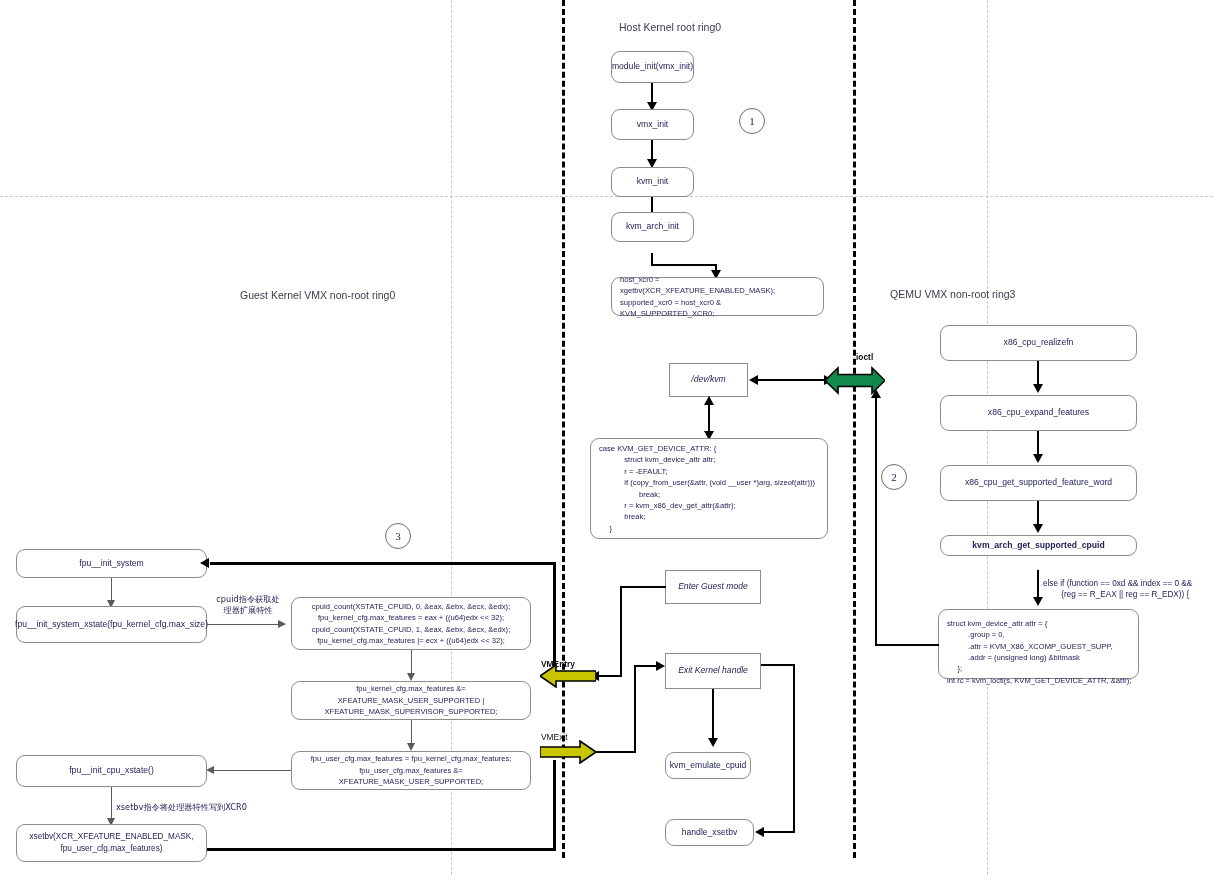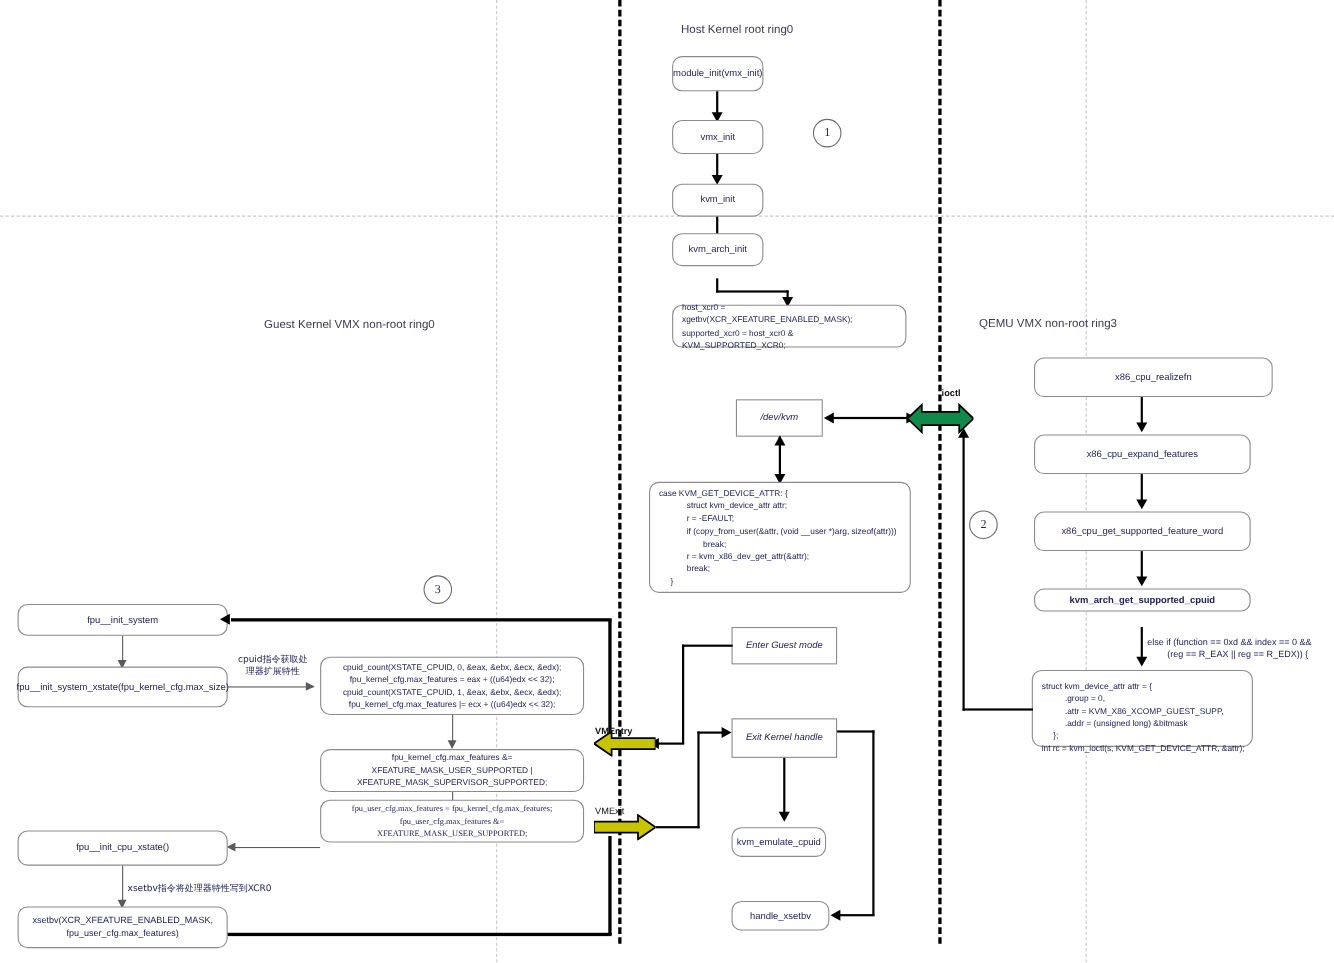--- a/index.html
+++ b/index.html
@@ -129,21 +129,21 @@
   <div class="ln" style="left:761px;top:664px;width:34px;height:2px;"></div>
   <div class="ln" style="left:793px;top:664px;width:2px;height:168px;"></div>
   <div class="ln" style="left:761px;top:831px;width:34px;height:2px;"></div>
   <div class="arrow left" style="left:755px;top:827px;"></div>
 
   <div class="ln" style="left:596px;top:751px;width:40px;height:2px;"></div>
   <div class="ln" style="left:634px;top:665px;width:2px;height:88px;"></div>
   <div class="ln" style="left:634px;top:665px;width:26px;height:2px;"></div>
   <div class="arrow right" style="left:656px;top:661px;"></div>
 
-  <div class="node round" style="left:940px;top:325px;width:217px;height:36px;">x86_cpu_realizefn</div>
+  <div class="node round" style="left:940px;top:325px;width:197px;height:36px;">x86_cpu_realizefn</div>
   <div class="ln" style="left:1037px;top:361px;width:2px;height:26px;"></div>
   <div class="arrow down" style="left:1033px;top:384px;"></div>
 
   <div class="node round" style="left:940px;top:395px;width:197px;height:36px;">x86_cpu_expand_features</div>
   <div class="ln" style="left:1037px;top:431px;width:2px;height:26px;"></div>
   <div class="arrow down" style="left:1033px;top:454px;"></div>
 
   <div class="node round" style="left:940px;top:465px;width:197px;height:36px;">x86_cpu_get_supported_feature_word</div>
   <div class="ln" style="left:1037px;top:501px;width:2px;height:26px;"></div>
   <div class="arrow down" style="left:1033px;top:524px;"></div>
@@ -197,21 +197,21 @@
     <div style="width:100%;text-align:center;">
       <div>fpu_kernel_cfg.max_features &amp;=</div>
       <div>XFEATURE_MASK_USER_SUPPORTED |</div>
       <div>   XFEATURE_MASK_SUPERVISOR_SUPPORTED;</div>
     </div>
   </div>
 
   <div class="ln thin" style="left:411px;top:720px;width:1px;height:28px;"></div>
   <div class="arrow down thin" style="left:407px;top:743px;"></div>
 
-  <div class="node round code" style="left:291px;top:727px;width:240px;height:39px;text-align:center;font-family:Liberation Serif, serif;">
+  <div class="node round code" style="left:291px;top:751px;width:240px;height:39px;text-align:center;">
     <div style="width:100%;text-align:center;">
       <div>fpu_user_cfg.max_features = fpu_kernel_cfg.max_features;</div>
       <div>fpu_user_cfg.max_features &amp;=</div>
       <div>XFEATURE_MASK_USER_SUPPORTED;</div>
     </div>
   </div>
 
   <div class="ln thin" style="left:213px;top:770px;width:78px;height:1px;"></div>
   <div class="arrow left thin" style="left:206px;top:766px;"></div>
 

